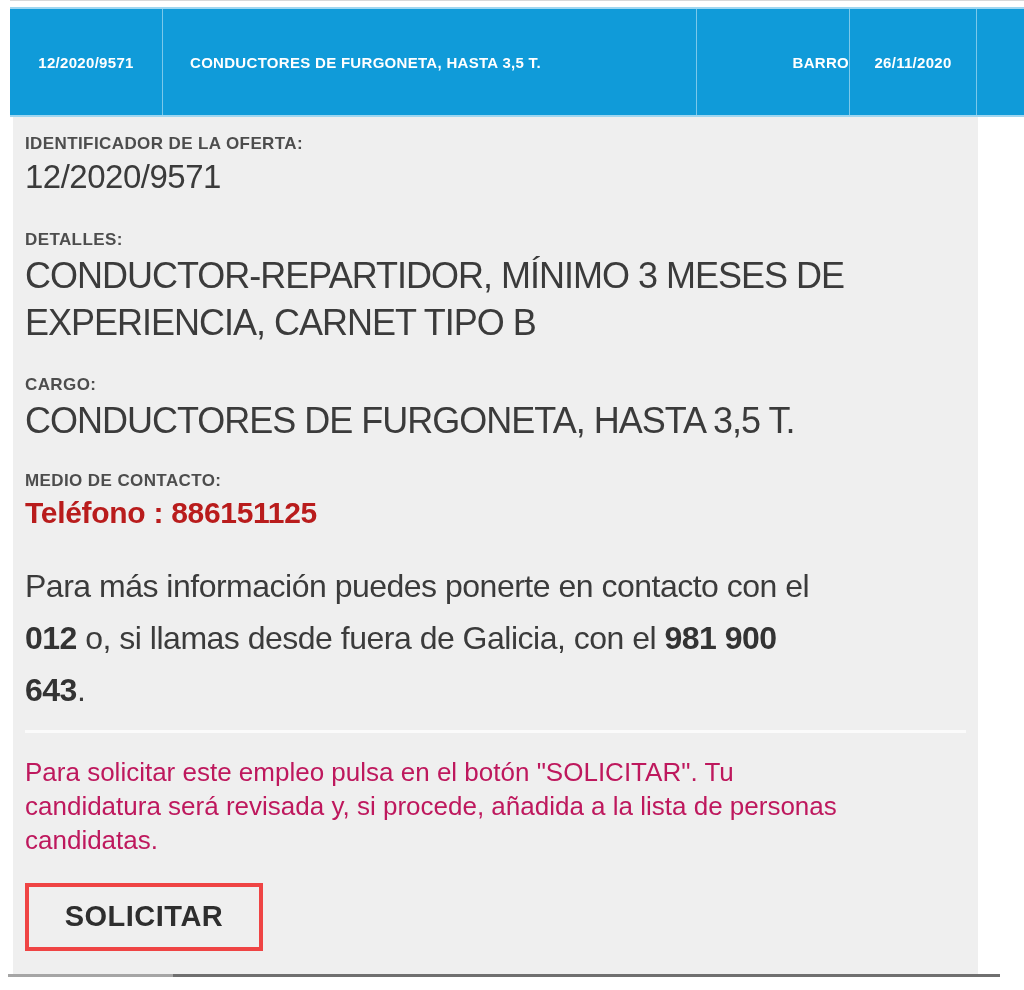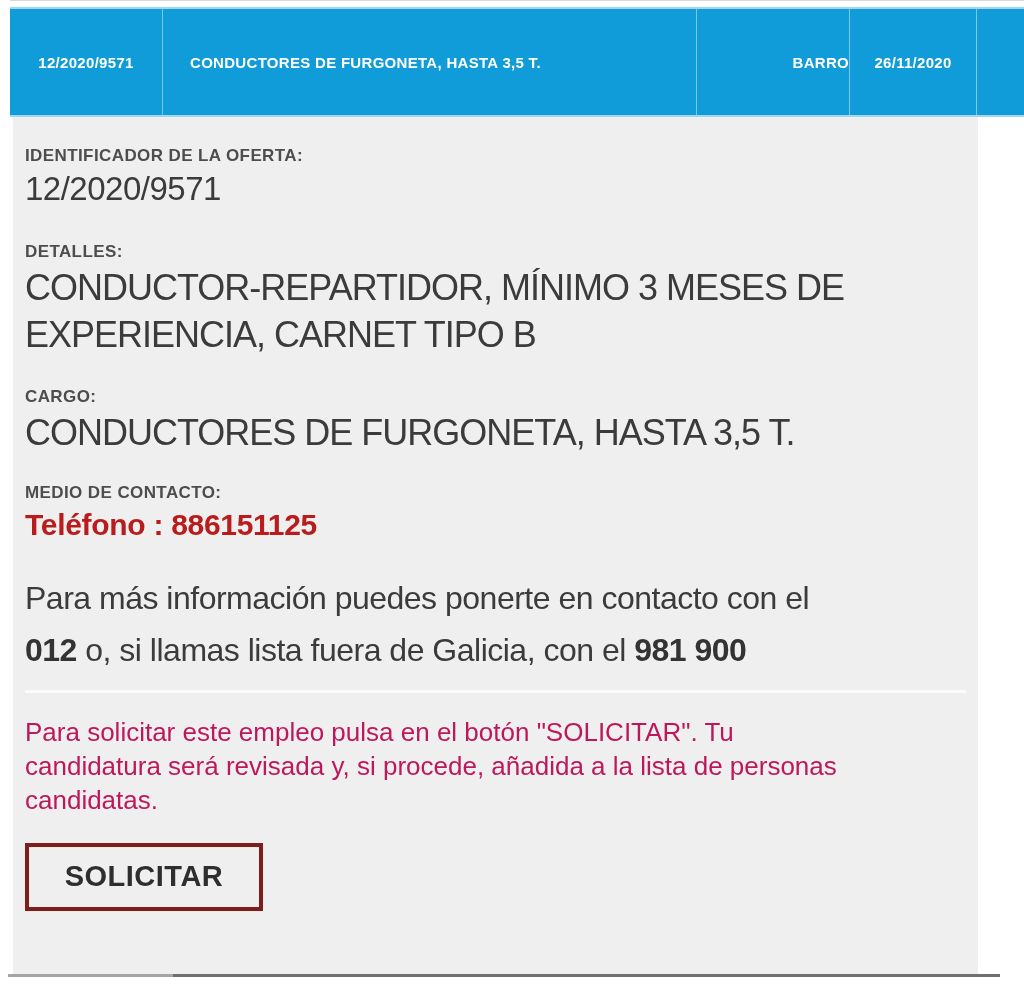--- a/index.html
+++ b/index.html
@@ -43,21 +43,21 @@
   .cell-title { width: 534px; justify-content: flex-start; padding-left: 27px; text-align: left; }
   .cell-loc   { width: 153px; justify-content: flex-end; }
   .cell-date  { width: 127px; }
   .cell-extra { flex: 1; }
 
   
   .panel {
     position: absolute; left: 13px; top: 117px; width: 965px; height: 857px;
     background: #efefef;
     box-sizing: border-box;
-    padding: 12px 12px;
+    padding: 0 12px;
     color: #3b3b3b;
   }
   .field-label {
     padding-top: 0;
     font-size: 17px;
     font-weight: 700;
     color: #4d4d4d;
     letter-spacing: 0.4px;
     line-height: 22px;
   }
@@ -93,21 +93,21 @@
   }
   .apply-note {
     margin-top: 22px;
     font-size: 26px; line-height: 34px;
     color: #be185d;
   }
   .solicitar-button {
     margin-top: 26px;
     display: inline-block;
     box-sizing: border-box;
-    border: 4px solid #7f1d1d;
+    border: 4px solid #ef4444;
     background: transparent;
     color: #2e2e2e;
     font-family: "Liberation Sans", "DejaVu Sans", sans-serif;
     font-size: 29px;
     font-weight: 700;
     letter-spacing: 0.5px;
     padding: 13px 30px 14px 30px;
     min-width: 238px;
     text-align: center;
     cursor: pointer;
@@ -157,21 +157,24 @@
     <div class="value-big">CONDUCTORES DE FURGONETA, HASTA 3,5 T.</div>
 
     <div class="field-label lbl-contact">MEDIO DE CONTACTO:</div>
     <div class="value-phone">Teléfono : 886151125</div>
 
     <div class="info-para">
       <div>
         <span>Para más información puedes ponerte en contacto con el</span>
       </div>
       <div>
-        <b>012</b><span> o, si llamas lista fuera de Galicia, con el </span><b>981 900</b>
+        <b>012</b><span> o, si llamas desde fuera de Galicia, con el </span><b>981 900</b>
+      </div>
+      <div>
+        <b>643</b><span>.</span>
       </div>
     </div>
 
     <div class="section-divider"></div>
 
     <div class="apply-note">
       <div>Para solicitar este empleo pulsa en el botón "SOLICITAR". Tu</div>
       <div>candidatura será revisada y, si procede, añadida a la lista de personas</div>
       <div>candidatas.</div>
     </div>

